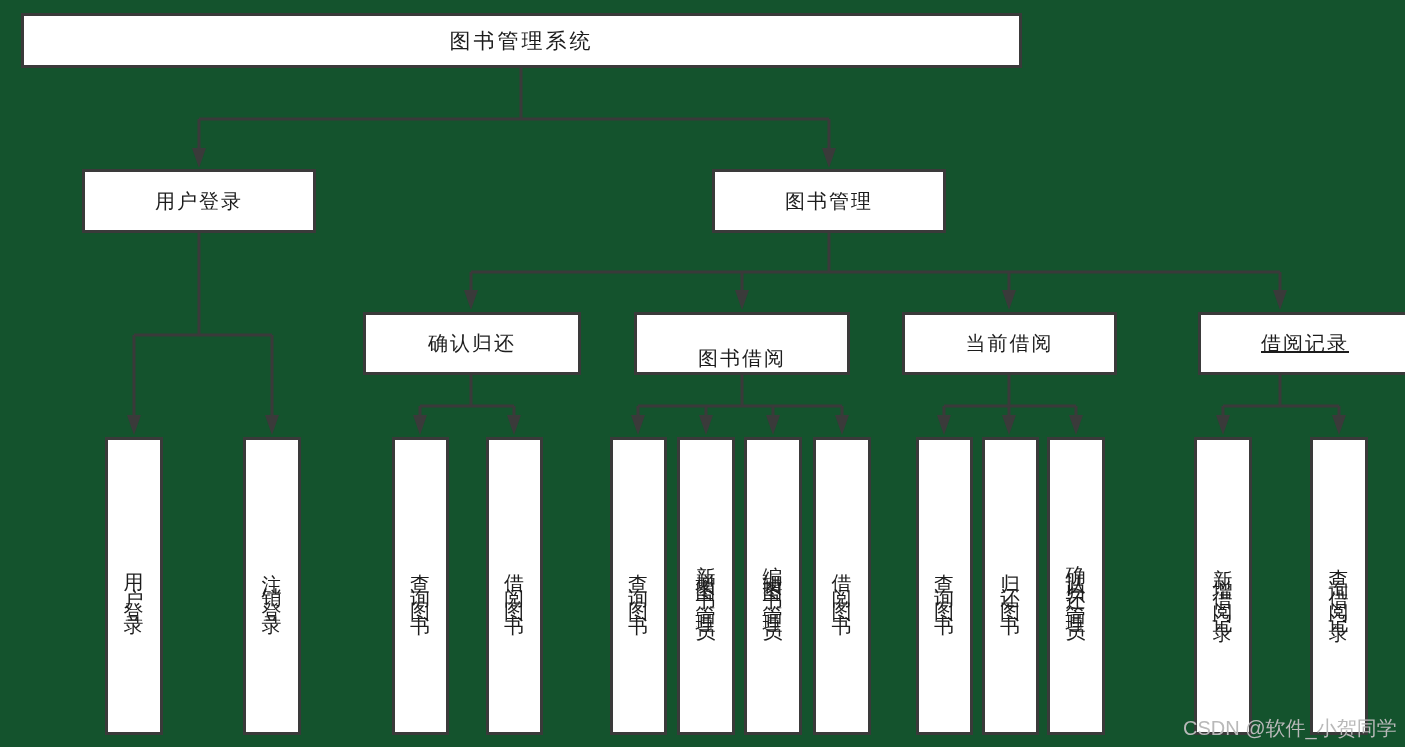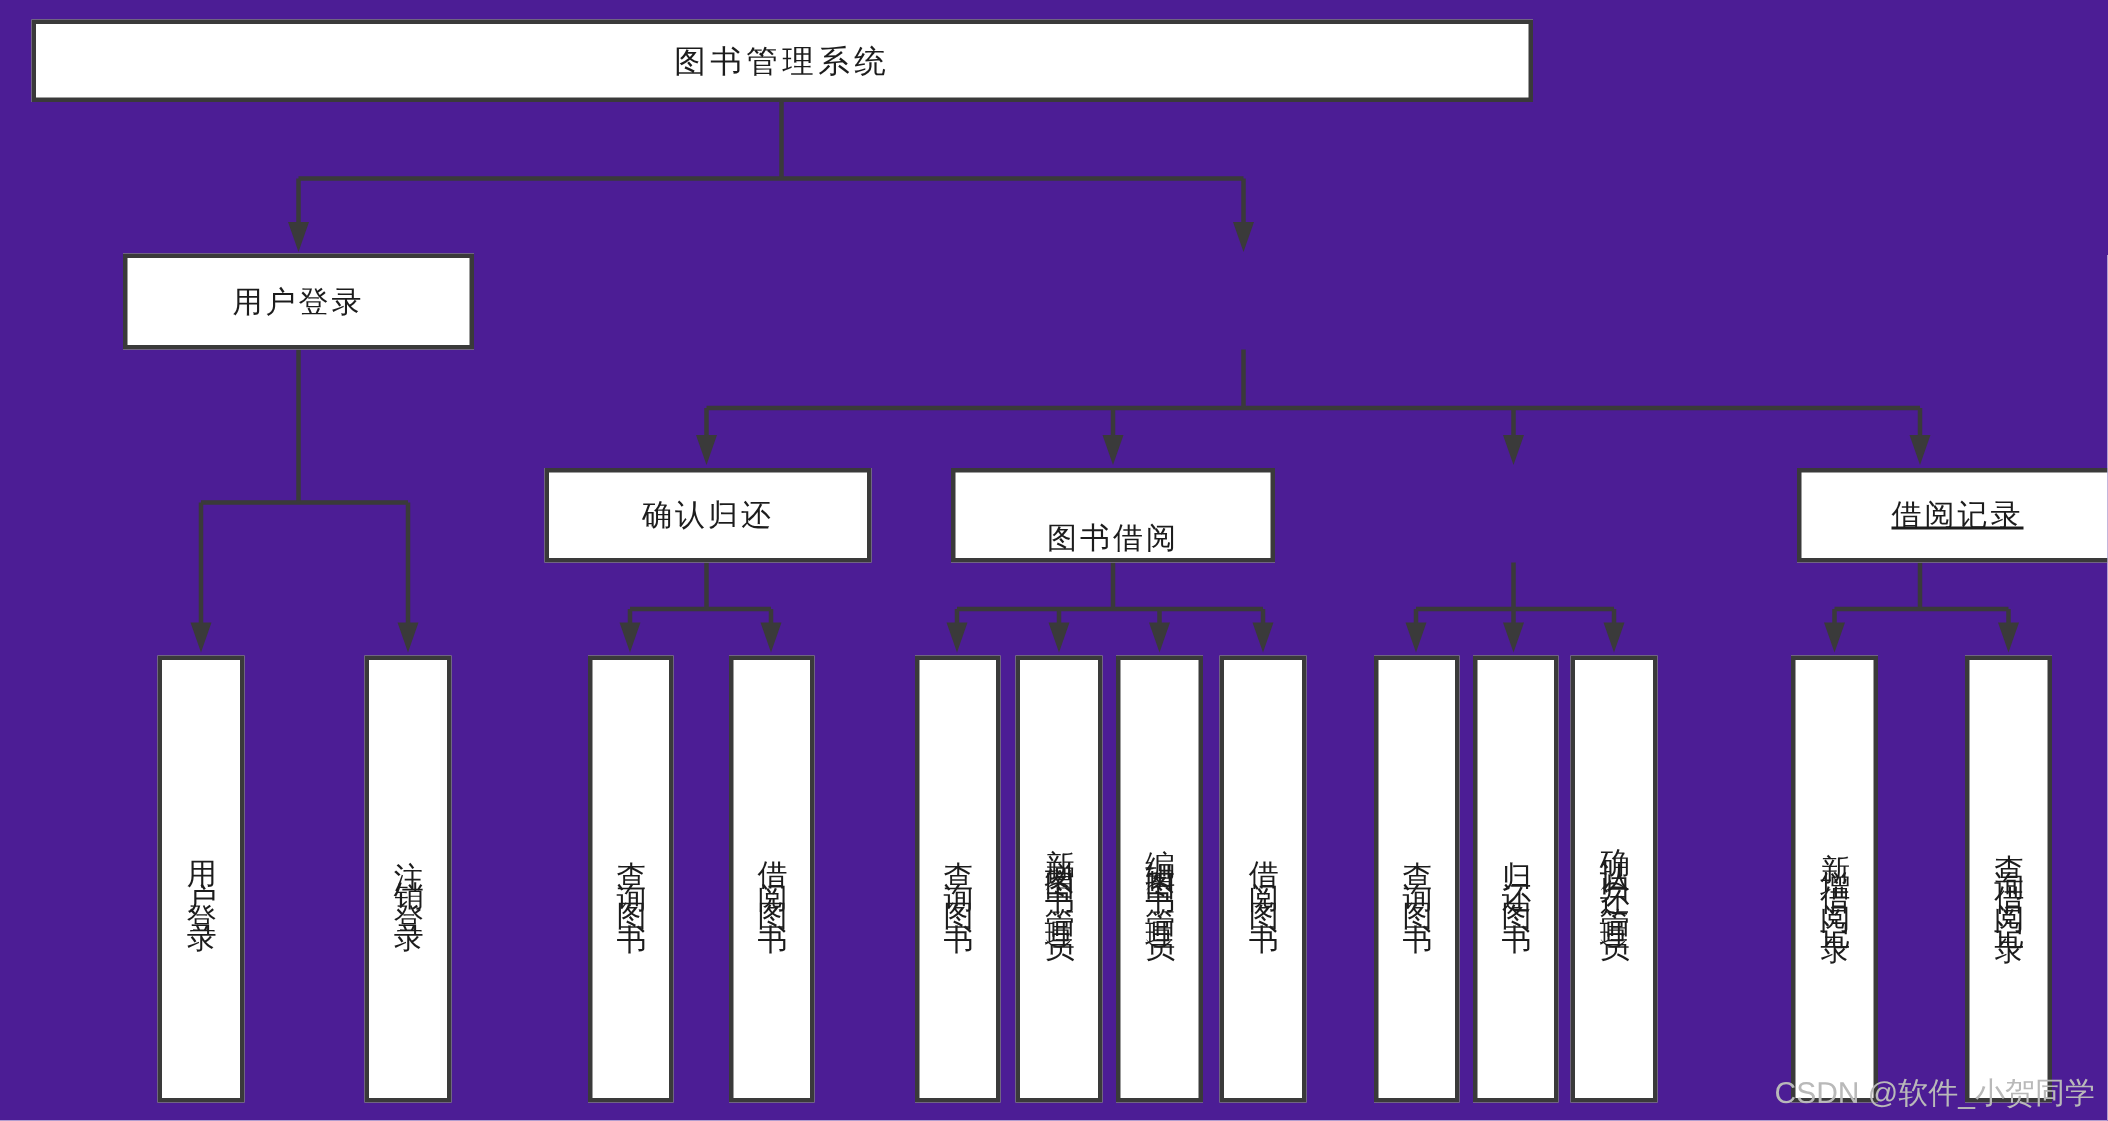--- a/index.html
+++ b/index.html
@@ -2,21 +2,21 @@
 <html><head>
 <meta charset="utf-8">
 <style>
   * { margin: 0; padding: 0; box-sizing: border-box; }
   html, body { background: #ffffff; }
   body { font-family: "Liberation Sans", "DejaVu Sans", sans-serif; }
   .canvas {
     position: relative;
     width: 1405px;
     height: 747px;
-    background: #4c1d95;
+    background: #14532d;
     overflow: hidden;
   }
   .connectors {
     position: absolute;
     left: 0; top: 0;
     width: 1405px; height: 747px;
     z-index: 1;
   }
   .node {
     position: absolute;
@@ -111,26 +111,32 @@
     </g>
   </svg>
 
   <div class="node hnode root-node" style="left:21px; top:13px; width:1001px; height:55px;">
     <span>图书管理系统</span>
   </div>
 
   <div class="node hnode" style="left:82px; top:169px; width:234px; height:64px;">
     <span>用户登录</span>
   </div>
+  <div class="node hnode" style="left:712px; top:169px; width:234px; height:64px;">
+    <span>图书管理</span>
+  </div>
 
   <div class="node hnode" style="left:363px; top:312px; width:218px; height:63px;">
     <span>确认归还</span>
   </div>
   <div class="node hnode" style="left:634px; top:312px; width:216px; height:63px;align-items:flex-end;">
     <span>图书借阅</span>
+  </div>
+  <div class="node hnode" style="left:902px; top:312px; width:215px; height:63px;">
+    <span>当前借阅</span>
   </div>
   <div class="node hnode" style="left:1198px; top:312px; width:214px; height:63px;text-decoration:underline;">
     <span>借阅记录</span>
   </div>
 
   <div class="node leaf ls4" style="left:105px; width:58px;">
     <span class="vtext">用户登录</span>
   </div>
   <div class="node leaf ls4" style="left:243px; width:58px;">
     <span class="vtext">注销登录</span>

